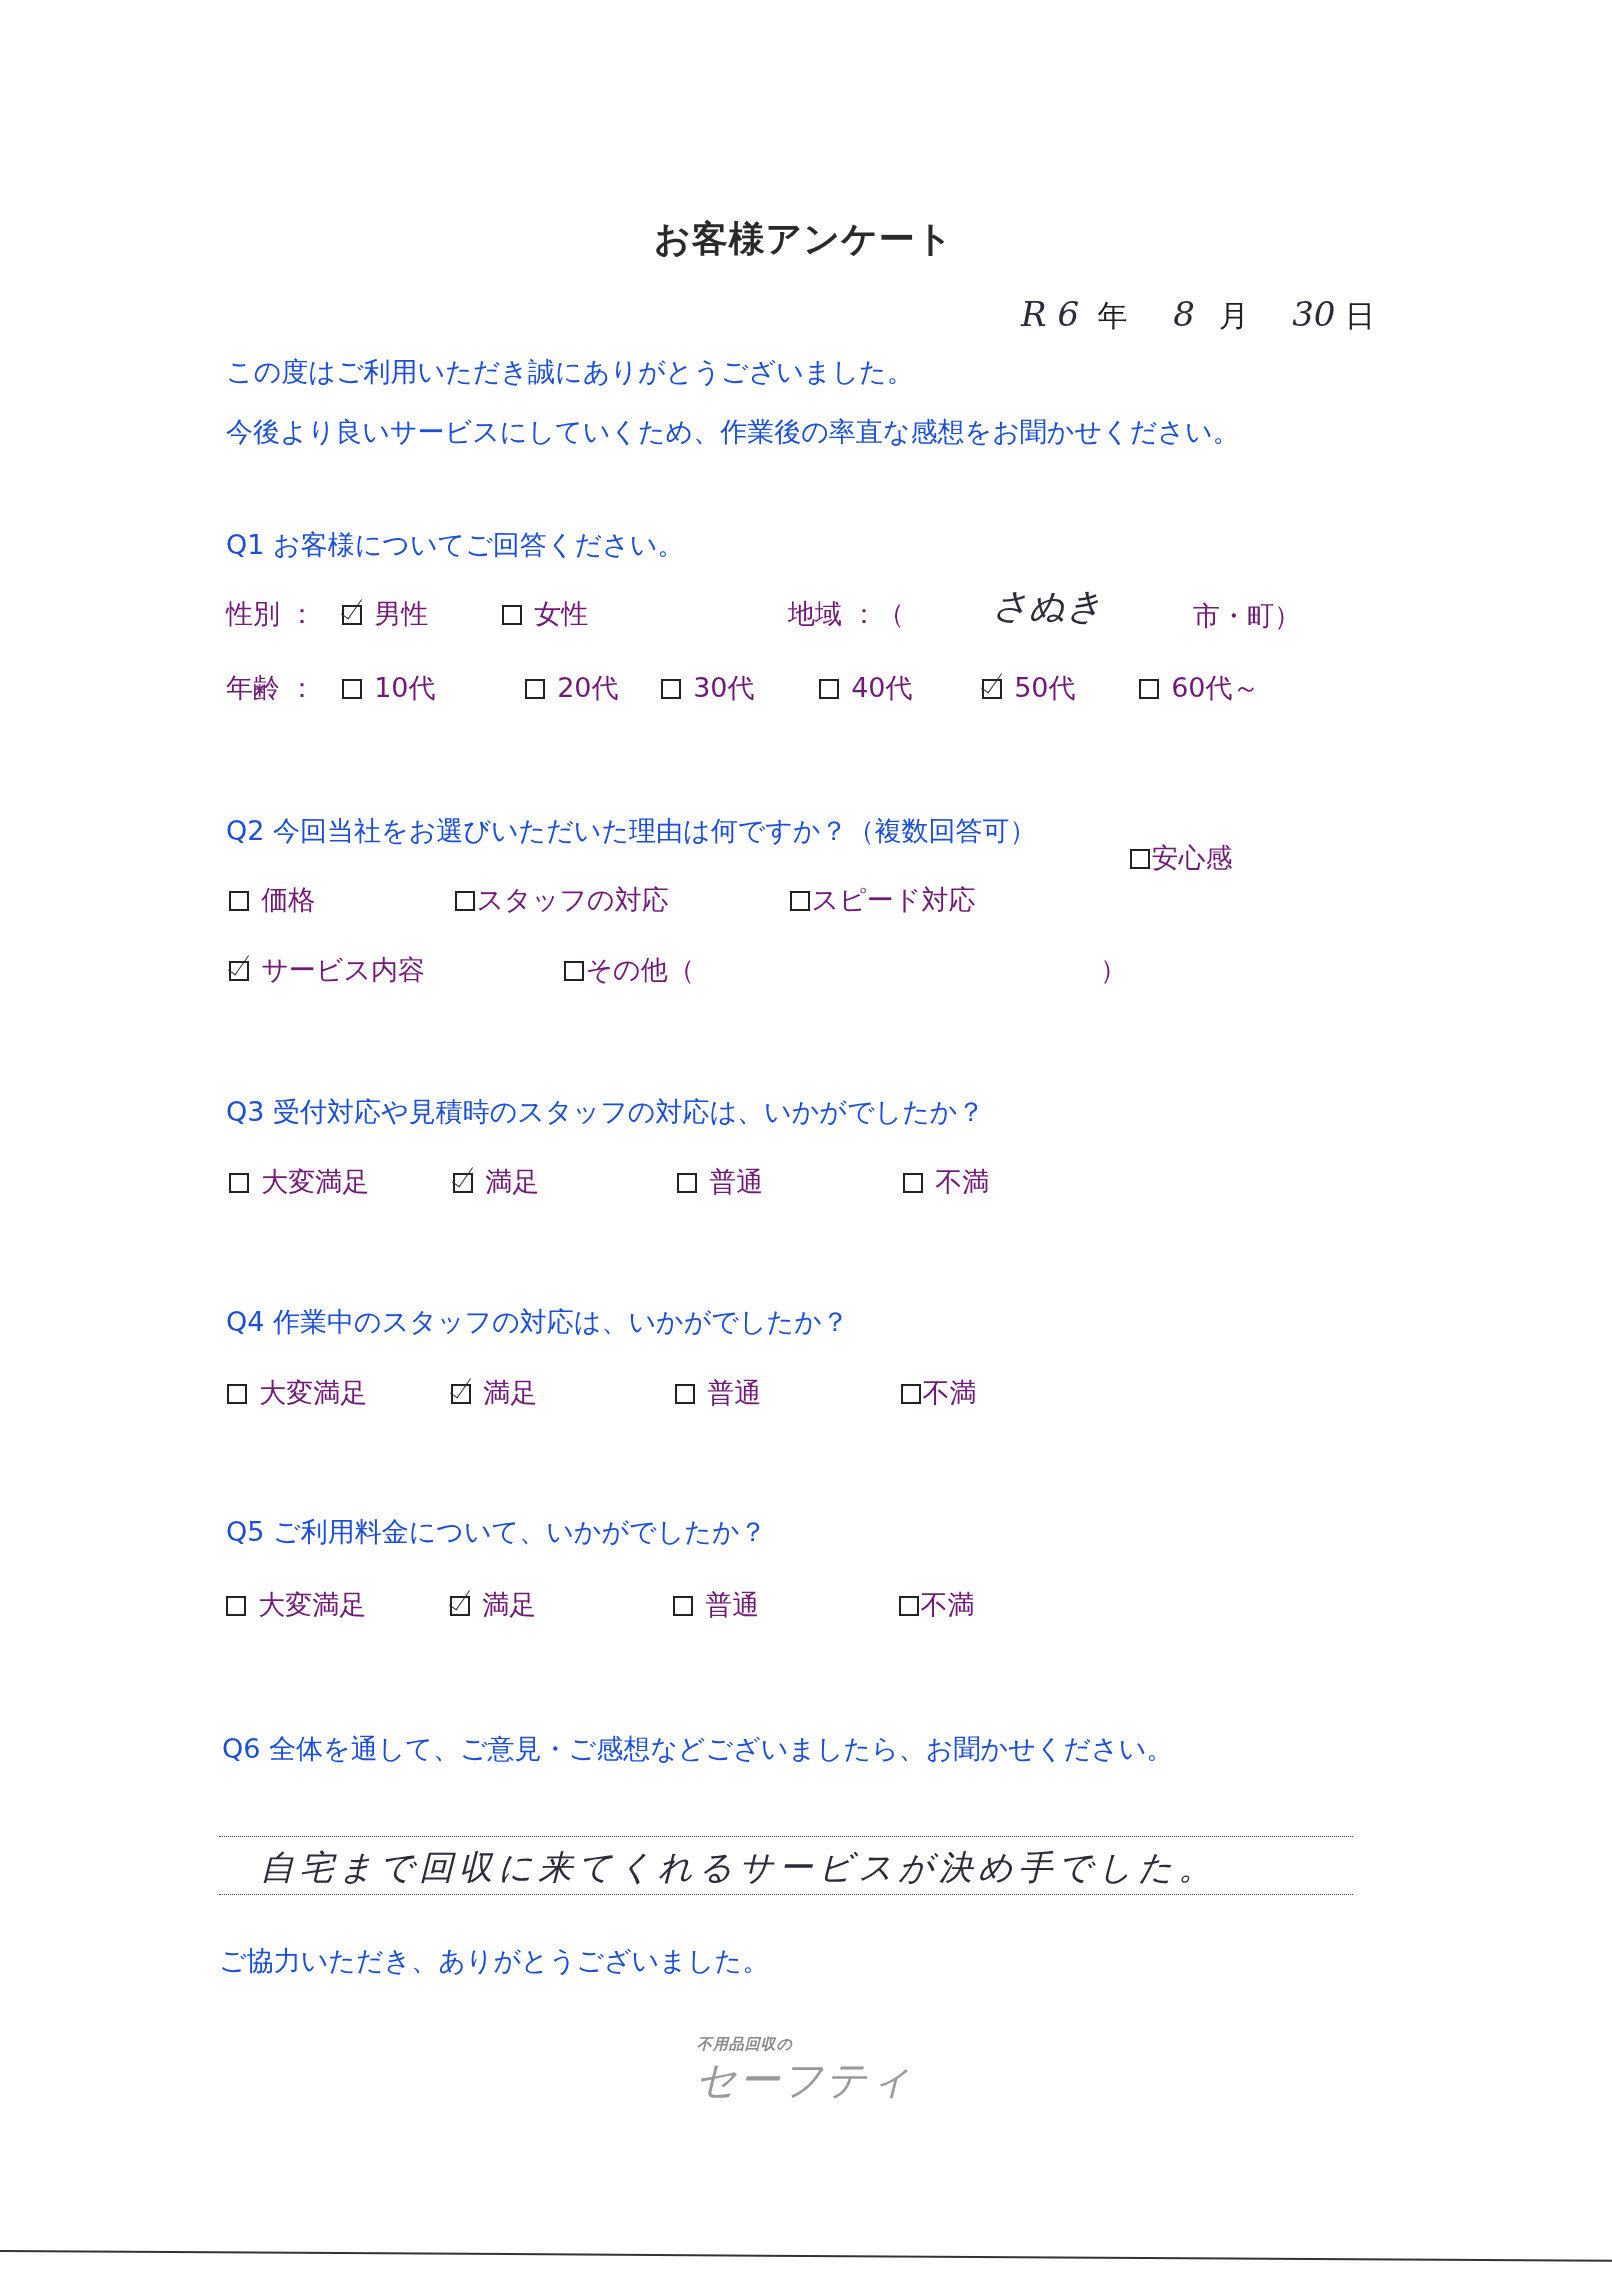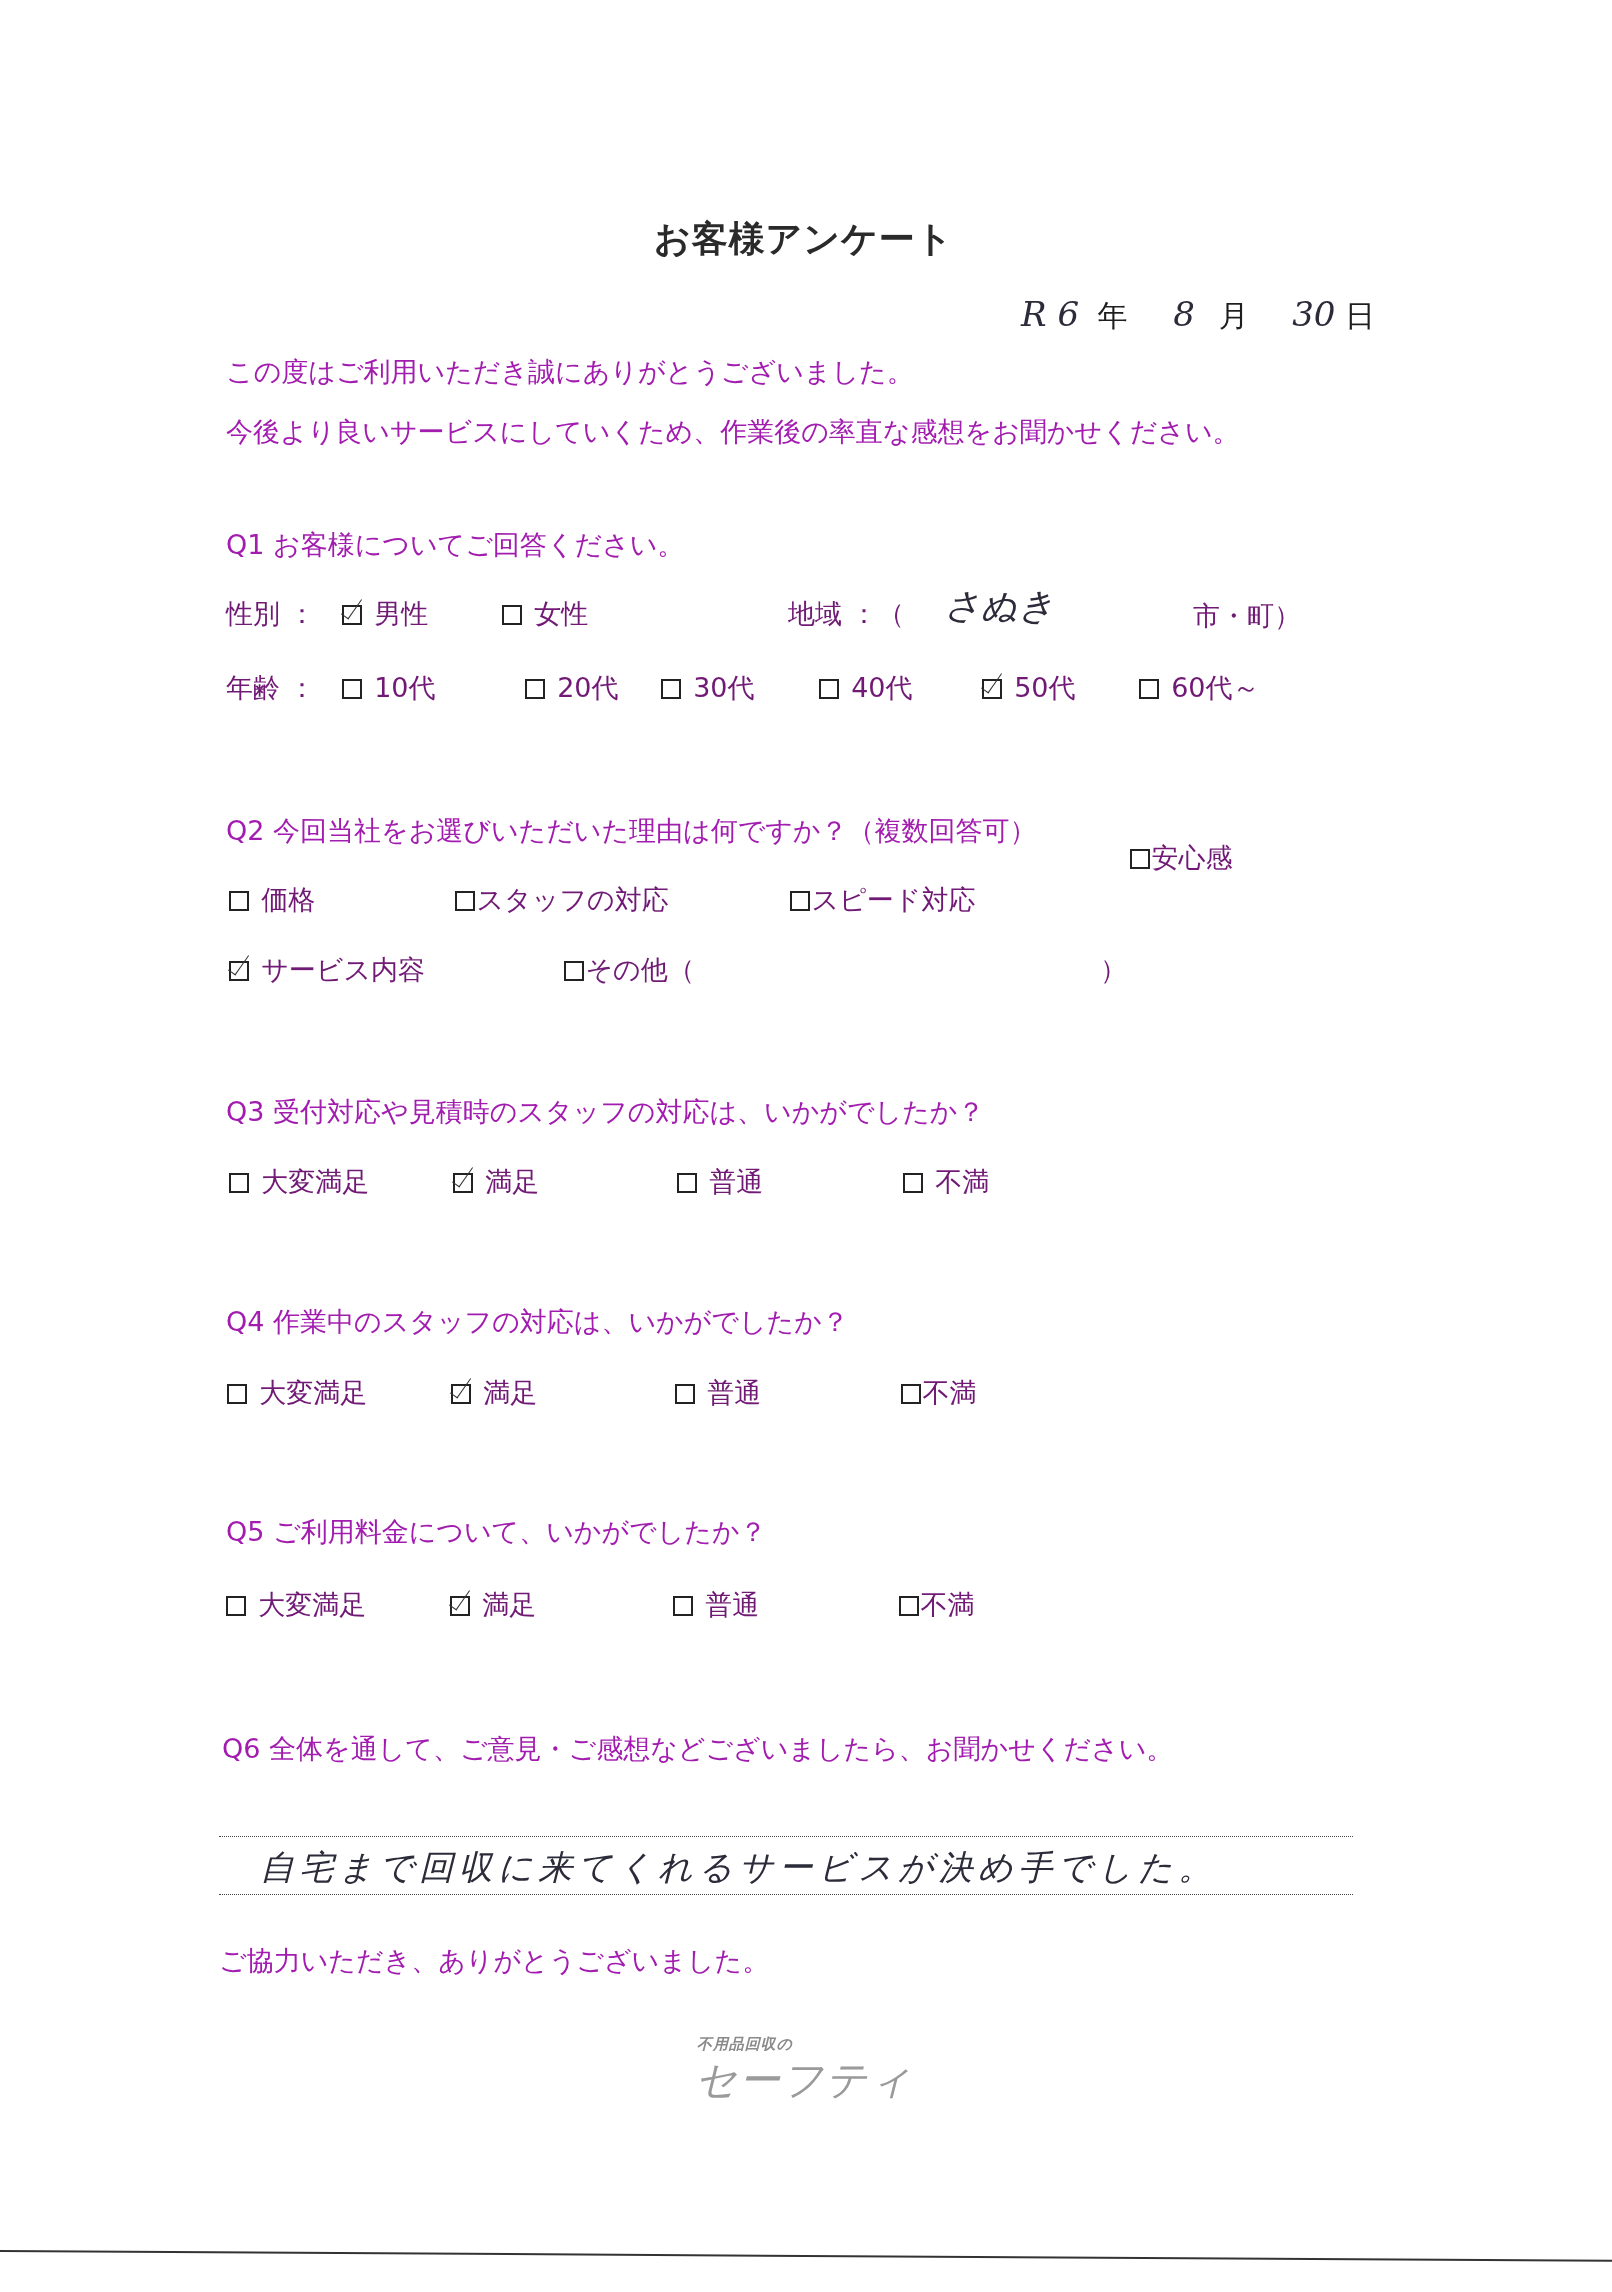--- a/index.html
+++ b/index.html
@@ -1,20 +1,20 @@
 <!DOCTYPE html>
 <html style="font-size:14.3px"><head>
 <meta charset="utf-8">
 <style>
   html, body { margin:0; padding:0; }
   body { width:1613px; height:2293px; background:#ffffff; position:relative; overflow:hidden;
          font-family:"DejaVu Sans","Liberation Sans",sans-serif; color:#1e1e1e; }
   .abs { position:absolute; white-space:nowrap; }
   .title { font-size:36px; font-weight:bold; color:#2a2a2a; letter-spacing:0.9px; }
-  .txt { font-size:27px; color:#a21caf; }
+  .txt { font-size:27px; color:#1d4ed8; }
   .hand { font-family:"DejaVu Serif","Liberation Serif",serif; font-style:italic; color:#2b2b3a; font-weight:300; }
   .box { display:inline-block; width:19.7px; height:19.7px; border:2.2px solid #222; box-sizing:border-box; vertical-align:-1.8px; position:relative; margin-right:12.5px; }
   .box.checked::after { content:""; position:absolute; left:2.7px; top:-12.5px; width:8px; height:23px;
         border-right:1.8px solid #333; border-bottom:1.8px solid #333; transform:rotate(35deg); }
   .opt { font-size:27px; color:#701a75; }
   .dotline { position:absolute; left:219px; width:1134px; height:0; border-top:1.8px dotted #444; }
   .logo-small { font-size:15px; font-weight:bold; color:#8a8a8a; font-style:italic; letter-spacing:0.9px; }
   .logo-big { font-size:41px; font-weight:normal; color:#9a9a9a; font-style:italic; letter-spacing:1.8px; }
   .bottom-line { position:absolute; left:0; top:2250px; width:1613px; height:1.8px; background:#333; transform:rotate(0.35deg); transform-origin:left; }
 </style>
@@ -38,21 +38,21 @@
 <div class="abs txt" style="left:226px; top:527px;">Q1 お客様についてご回答ください。</div>
 
 <div class="abs opt" style="left:226px; top:596px;">性別 ：</div>
 <div class="abs opt" style="left:342px; top:596px;">
   <span class="box checked"></span><span>男性</span>
 </div>
 <div class="abs opt" style="left:502px; top:596px;">
   <span class="box"></span><span>女性</span>
 </div>
 <div class="abs opt" style="left:788px; top:596px;">地域 ：（</div>
-<div class="abs hand" style="left:944px; top:582px; font-size:36px;font-family:Liberation Serif, serif;">さぬき</div>
+<div class="abs hand" style="left:992px; top:582px; font-size:36px;font-family:Liberation Serif, serif;">さぬき</div>
 <div class="abs opt" style="left:1193px; top:598px;">市・町）</div>
 
 <div class="abs opt" style="left:226px; top:670px;">年齢 ：</div>
 <div class="abs opt" style="left:342px; top:670px;">
   <span class="box"></span><span>10代</span>
 </div>
 <div class="abs opt" style="left:502px; top:670px;margin-left:23px;">
   <span class="box"></span><span>20代</span>
 </div>
 <div class="abs opt" style="left:661px; top:670px;">

